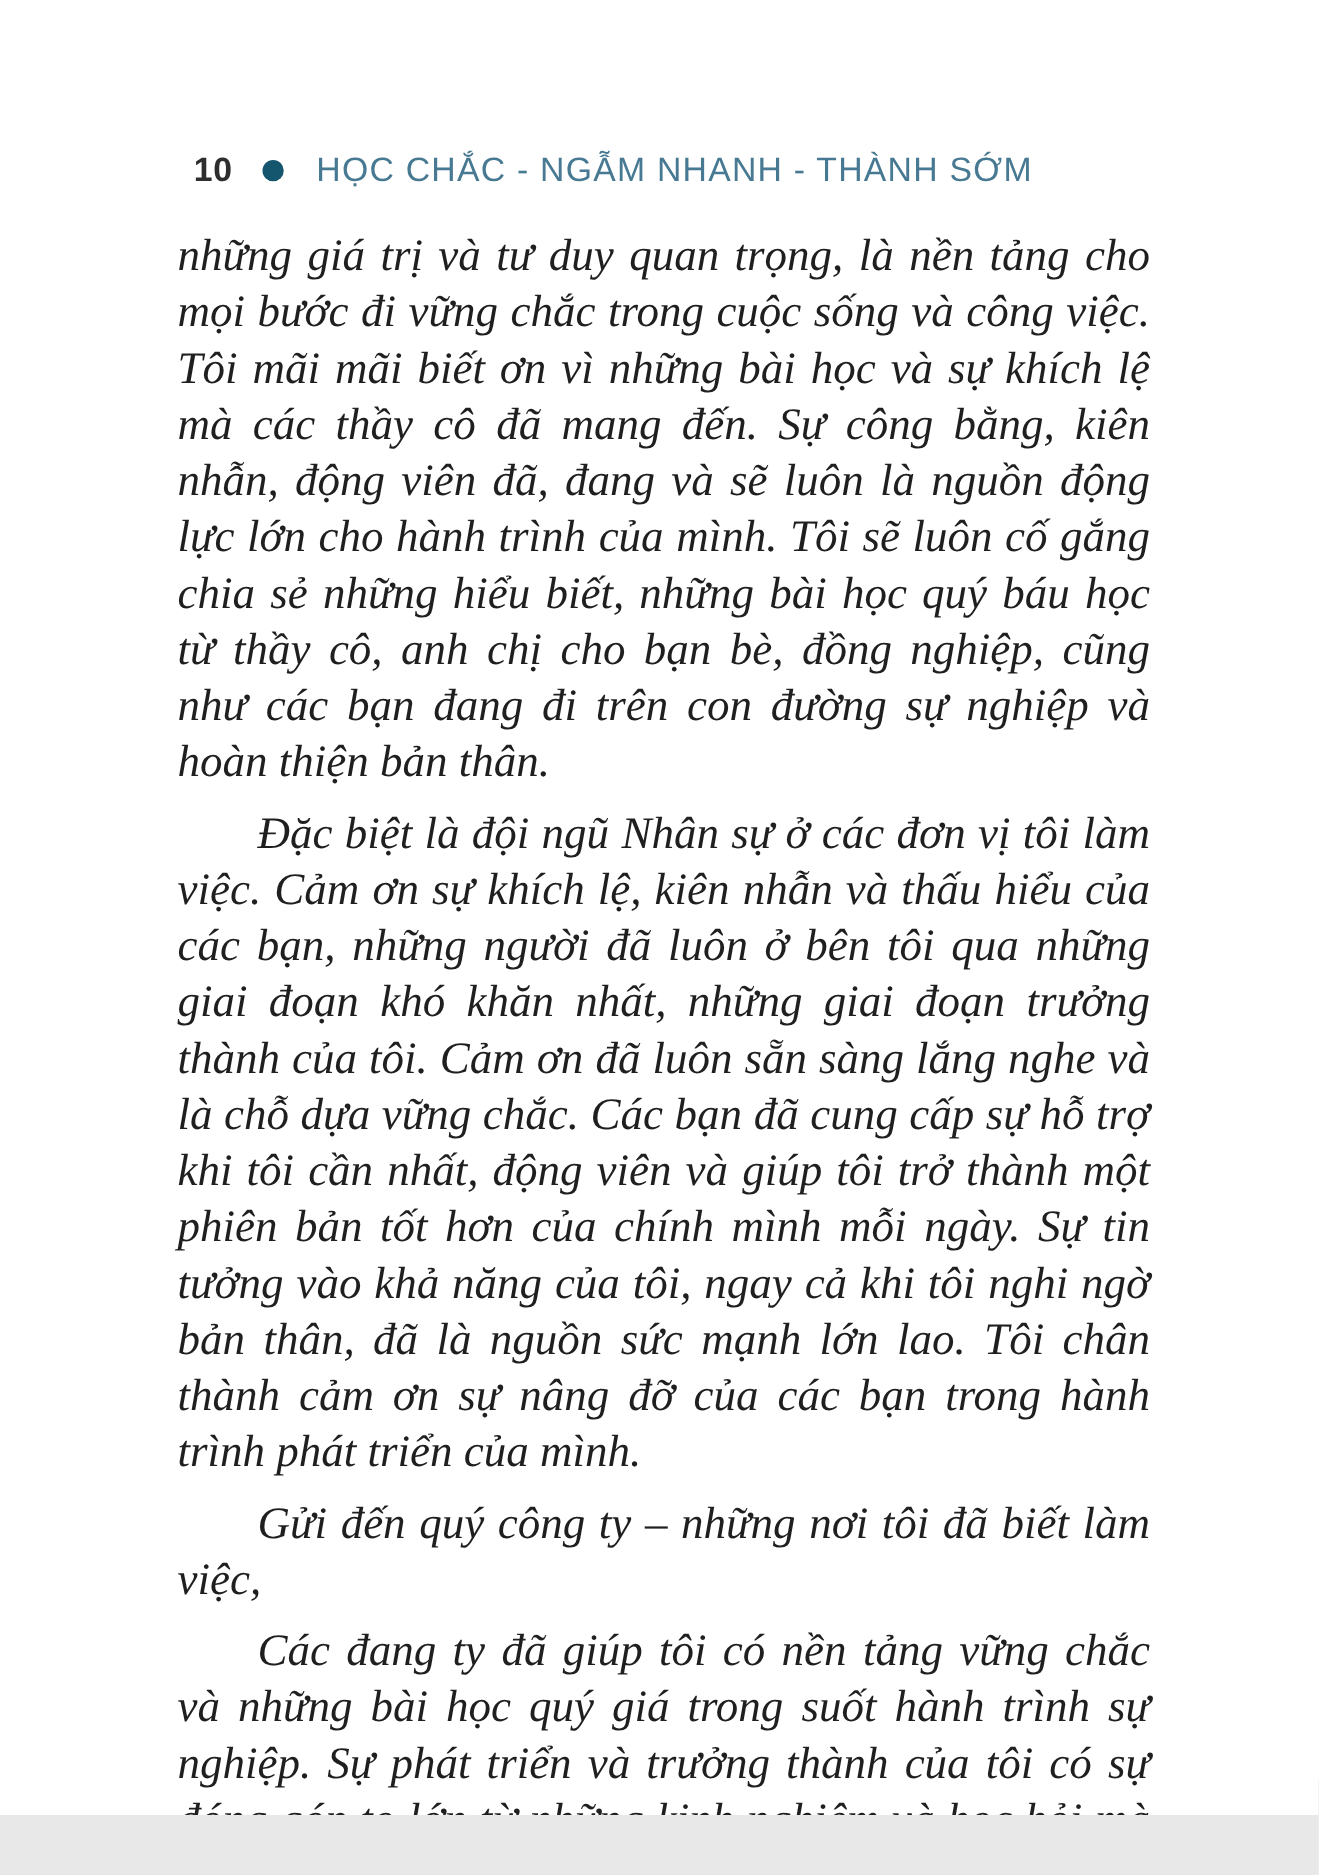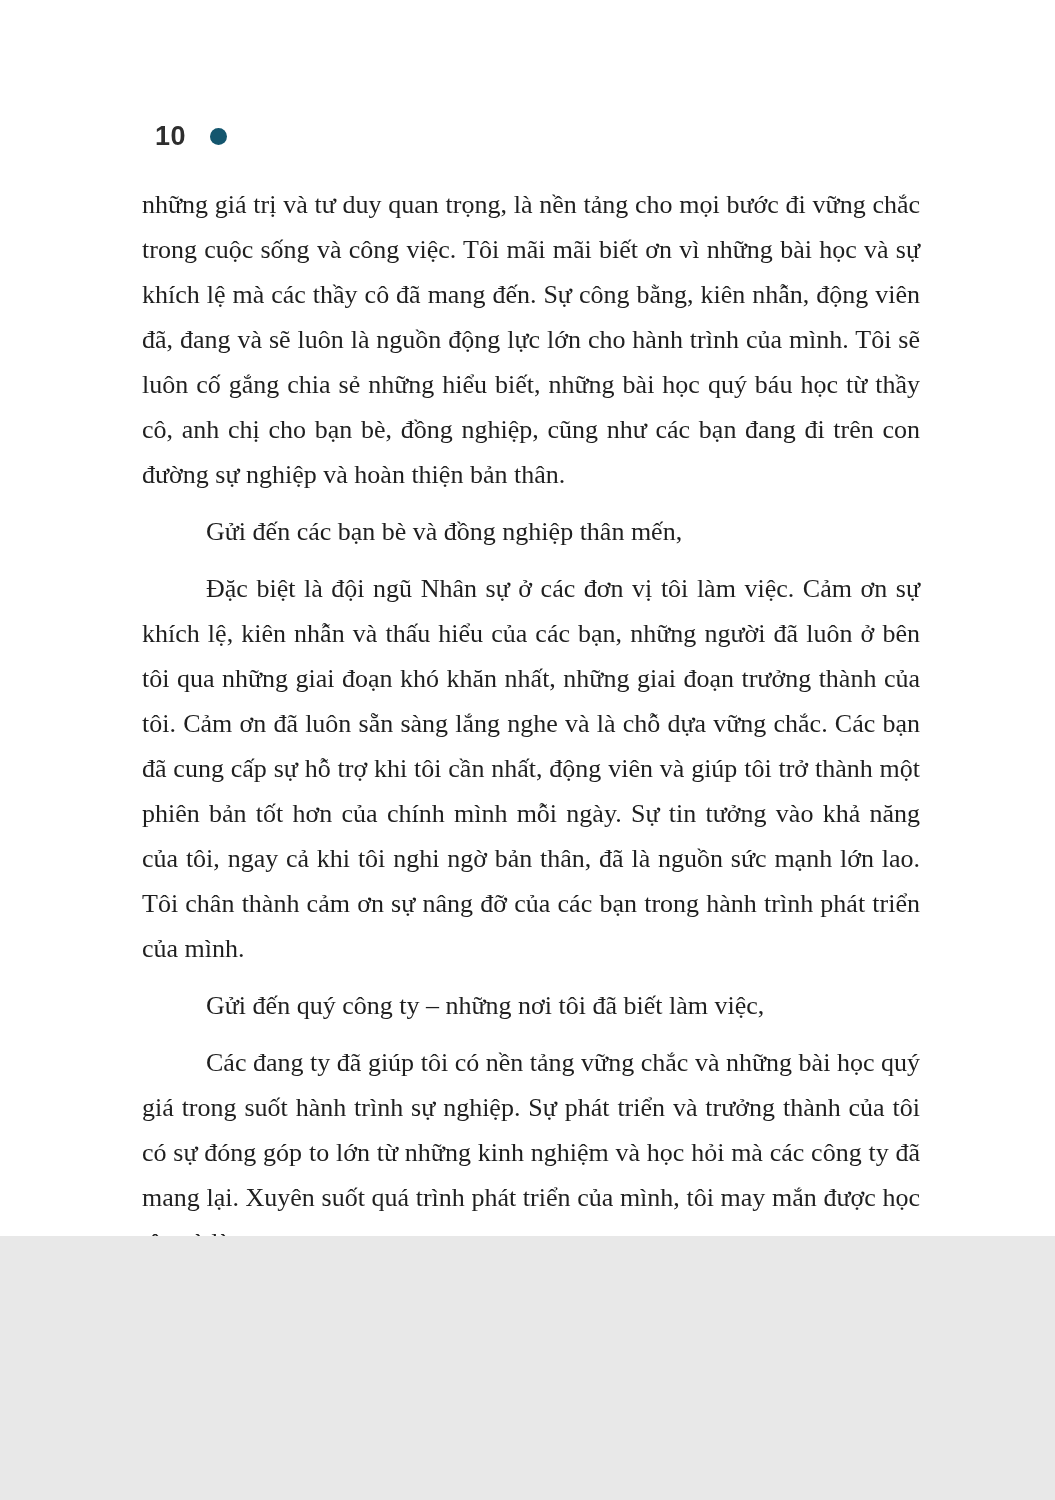--- a/index.html
+++ b/index.html
@@ -3,21 +3,21 @@
 <meta charset="utf-8">
 <style>
   html, body {
     margin: 0;
     padding: 0;
     background: #e8e8e8;
   }
   .page {
     position: relative;
     width: 1055px;
-    height: 1236px;
+    height: 1452px;
     background: #ffffff;
     overflow: hidden;
     font-family: "Liberation Serif", serif;
   }
   
   .running-header {
     position: absolute;
     top: 119px;
     left: 155px;
     display: flex;
@@ -50,42 +50,43 @@
   
   .body-text {
     position: absolute;
     top: 182px;
     left: 142px;
     width: 778px;
     color: #1f1f1f;
   }
   .body-text p.para {
     margin: 0 0 12px 0;
-    font-size: 26px;
+    font-size: 36px;
     line-height: 45px;
     text-align: justify;
     text-justify: inter-word;
     hyphens: none;
+    font-style: italic;
   }
   .body-text p.para.indent {
     text-indent: 64px;
   }
 </style>
 </head>
 <body>
 
 <div class="page">
 
   <div class="running-header">
     <span class="page-number">10</span>
     <span class="header-bullet"></span>
+    <span class="header-title">HỌC CHẮC - NGẪM NHANH - THÀNH SỚM</span>
   </div>
 
   <div class="body-text">
 
   <p class="para">những giá trị và tư duy quan trọng, là nền tảng cho mọi bước đi vững chắc trong cuộc sống và công việc. Tôi mãi mãi biết ơn vì những bài học và sự khích lệ mà các thầy cô đã mang đến. Sự công bằng, kiên nhẫn, động viên đã, đang và sẽ luôn là nguồn động lực lớn cho hành trình của mình. Tôi sẽ luôn cố gắng chia sẻ những hiểu biết, những bài học quý báu học từ thầy cô, anh chị cho bạn bè, đồng nghiệp, cũng như các bạn đang đi trên con đường sự nghiệp và hoàn thiện bản thân.</p>
-      <p class="para indent">Gửi đến các bạn bè và đồng nghiệp thân mến,</p>
       <p class="para indent">Đặc biệt là đội ngũ Nhân sự ở các đơn vị tôi làm việc. Cảm ơn sự khích lệ, kiên nhẫn và thấu hiểu của các bạn, những người đã luôn ở bên tôi qua những giai đoạn khó khăn nhất, những giai đoạn trưởng thành của tôi. Cảm ơn đã luôn sẵn sàng lắng nghe và là chỗ dựa vững chắc. Các bạn đã cung cấp sự hỗ trợ khi tôi cần nhất, động viên và giúp tôi trở thành một phiên bản tốt hơn của chính mình mỗi ngày. Sự tin tưởng vào khả năng của tôi, ngay cả khi tôi nghi ngờ bản thân, đã là nguồn sức mạnh lớn lao. Tôi chân thành cảm ơn sự nâng đỡ của các bạn trong hành trình phát triển của mình.</p>
       <p class="para indent">Gửi đến quý công ty – những nơi tôi đã biết làm việc,</p>
       <p class="para indent">Các đang ty đã giúp tôi có nền tảng vững chắc và những bài học quý giá trong suốt hành trình sự nghiệp. Sự phát triển và trưởng thành của tôi có sự đóng góp to lớn từ những kinh nghiệm và học hỏi mà các công ty đã mang lại. Xuyên suốt quá trình phát triển của mình, tôi may mắn được học tập và làm</p>
     </div>
 
 </div>
 
 </body></html>

